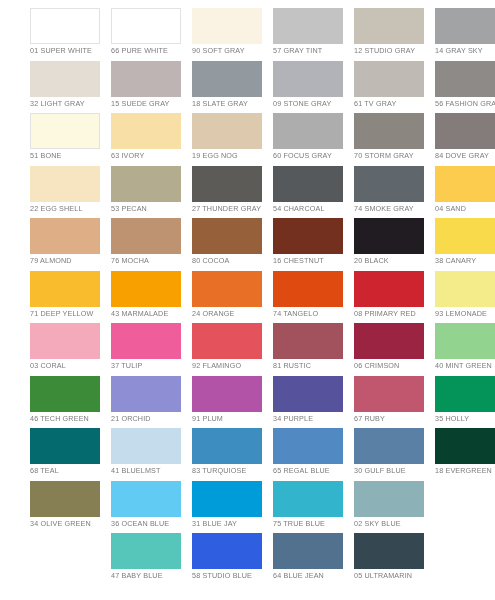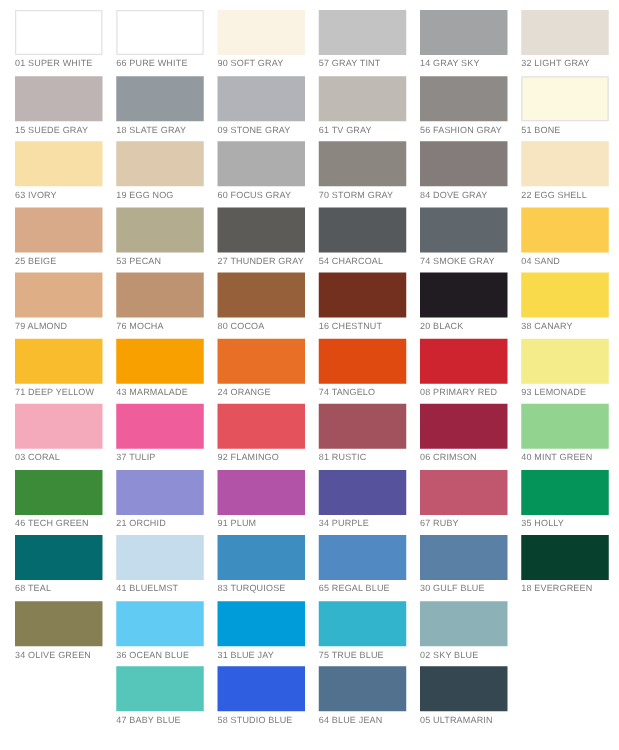--- a/index.html
+++ b/index.html
@@ -19,20 +19,21 @@
     position: relative;
     background: #ffffff;
     box-sizing: border-box;
   }
   .grid {
     display: grid;
     grid-template-columns: repeat(6, 81px);
     grid-template-rows: repeat(11, 52.5px);
     padding: 8px 0 0 12px;
     box-sizing: border-box;
+    margin-left: 18px;
   }
   .cell {
     width: 81px;
     height: 52.5px;
     box-sizing: border-box;
     position: relative;
   }
   .chip {
     width: 70px;
     height: 36px;
@@ -69,20 +70,24 @@
       </div>
       <div class="cell">
         <span class="chip" style="background: rgb(250, 243, 227);"></span>
         <span class="chip-label">90 SOFT GRAY</span>
       </div>
       <div class="cell">
         <span class="chip" style="background: rgb(195, 195, 196);"></span>
         <span class="chip-label">57 GRAY TINT</span>
       </div>
       <div class="cell">
+        <span class="chip" style="background: rgb(199, 193, 182);"></span>
+        <span class="chip-label">12 STUDIO GRAY</span>
+      </div>
+      <div class="cell">
         <span class="chip" style="background: rgb(161, 163, 165);"></span>
         <span class="chip-label">14 GRAY SKY</span>
       </div>
       <div class="cell">
         <span class="chip" style="background: rgb(227, 221, 212);"></span>
         <span class="chip-label">32 LIGHT GRAY</span>
       </div>
       <div class="cell">
         <span class="chip" style="background: rgb(191, 180, 180);"></span>
         <span class="chip-label">15 SUEDE GRAY</span>
@@ -123,24 +128,20 @@
         <span class="chip" style="background: rgb(140, 134, 129);"></span>
         <span class="chip-label">70 STORM GRAY</span>
       </div>
       <div class="cell">
         <span class="chip" style="background: rgb(131, 124, 123);"></span>
         <span class="chip-label">84 DOVE GRAY</span>
       </div>
       <div class="cell">
         <span class="chip" style="background: rgb(247, 228, 192);"></span>
         <span class="chip-label">22 EGG SHELL</span>
-      </div>
-      <div class="cell">
-        <span class="chip" style="background: rgb(216, 170, 138);"></span>
-        <span class="chip-label">25 BEIGE</span>
       </div>
       <div class="cell">
         <span class="chip" style="background: rgb(179, 172, 142);"></span>
         <span class="chip-label">53 PECAN</span>
       </div>
       <div class="cell">
         <span class="chip" style="background: rgb(92, 91, 88);"></span>
         <span class="chip-label">27 THUNDER GRAY</span>
       </div>
       <div class="cell">

